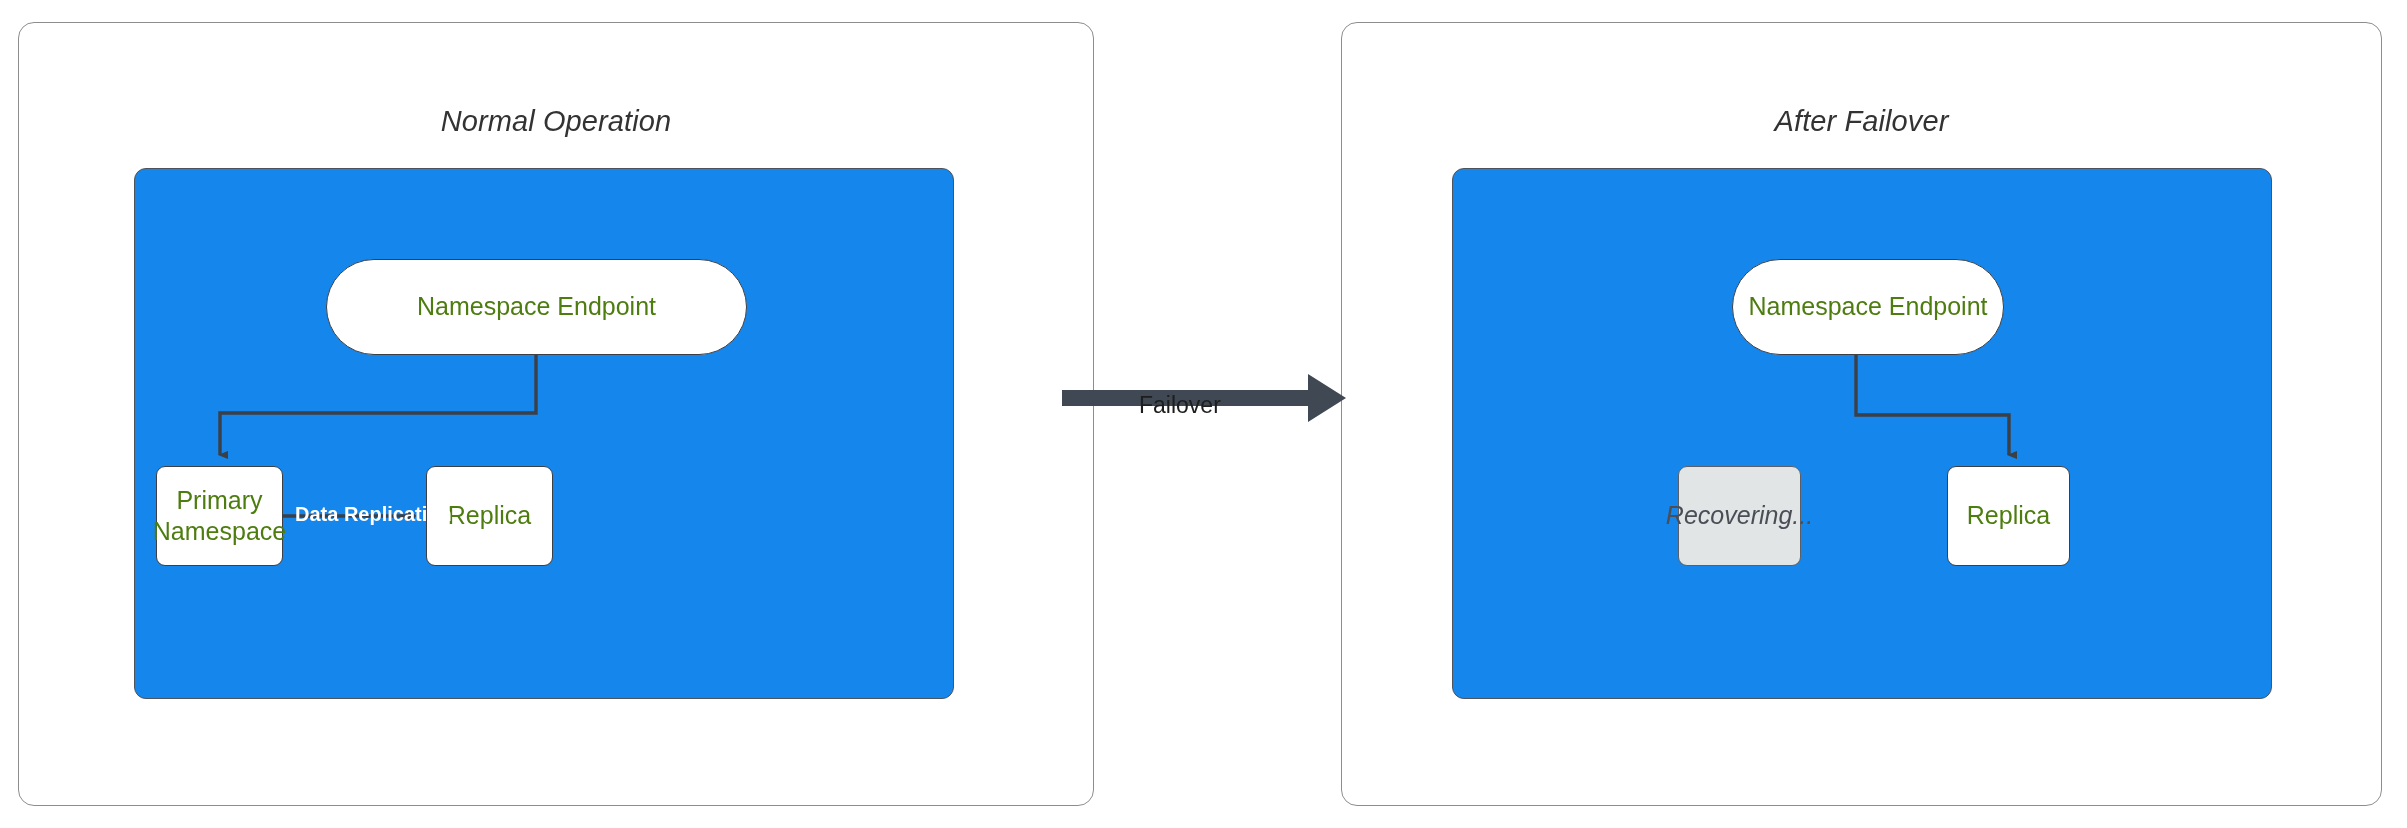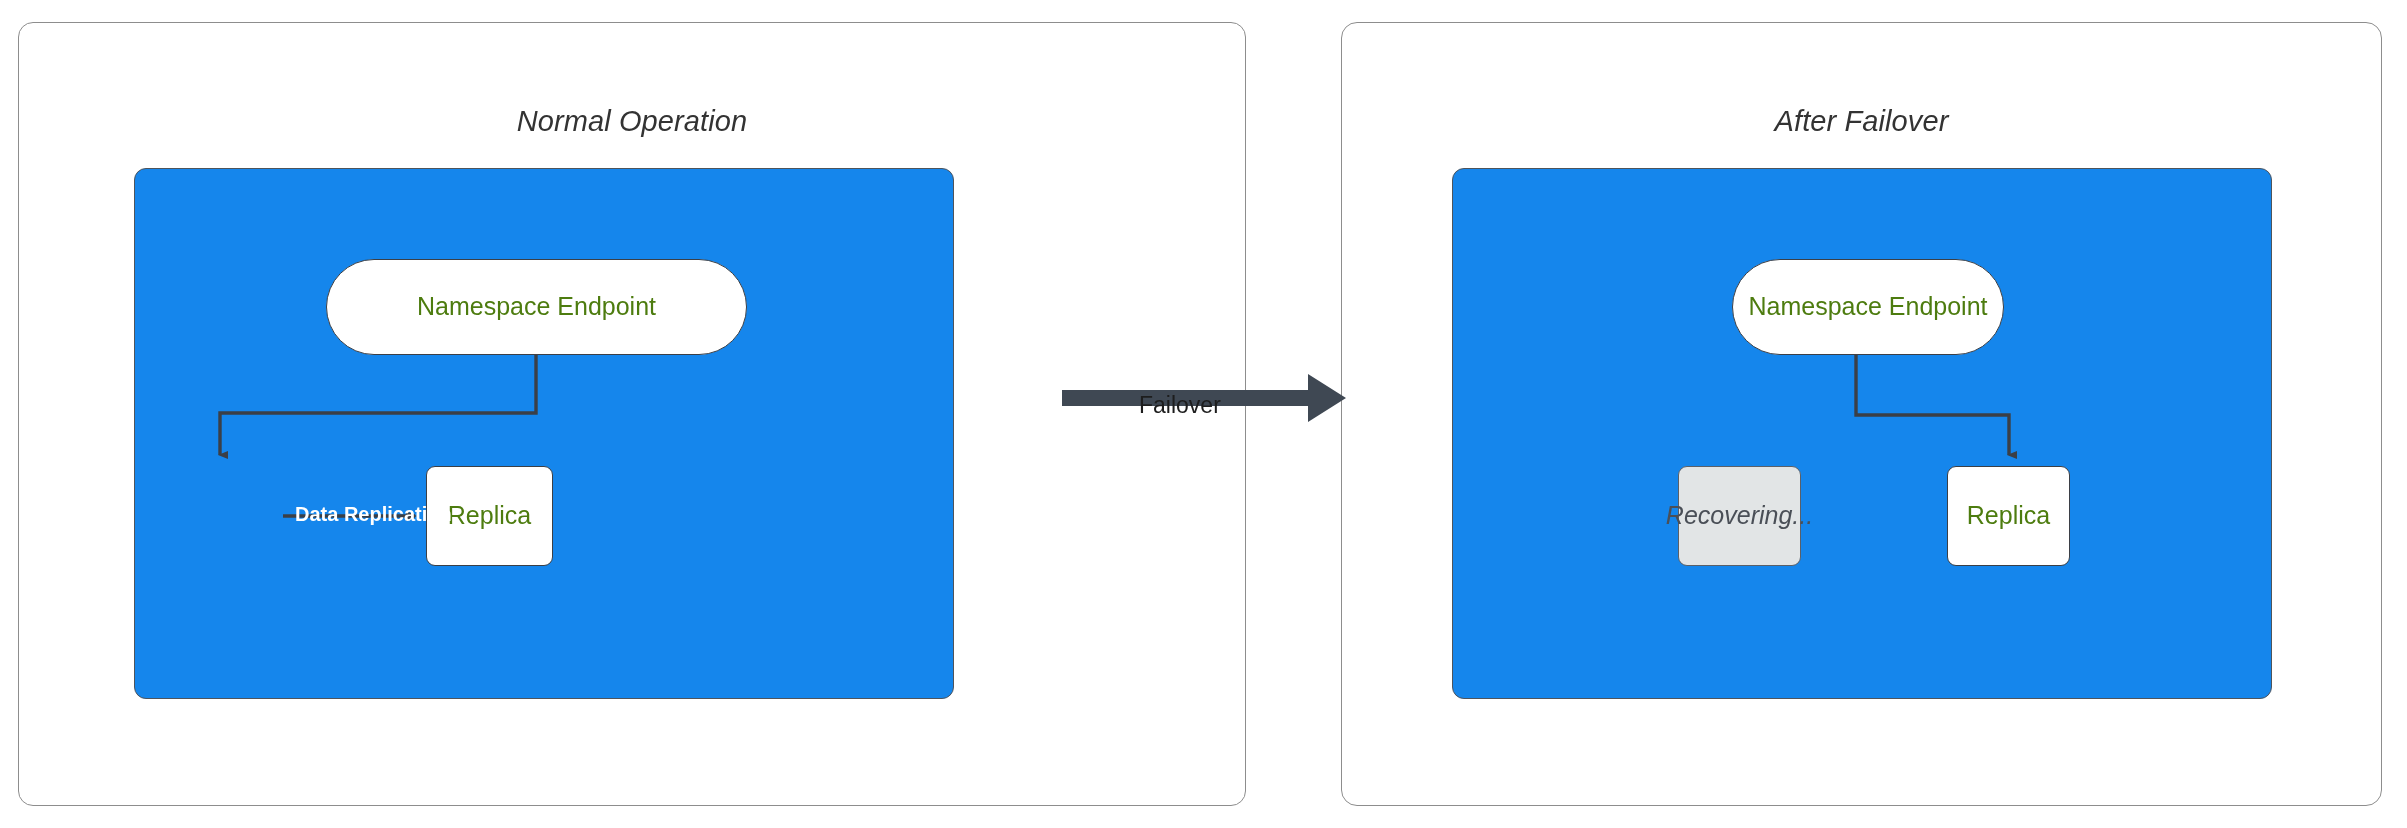--- a/index.html
+++ b/index.html
@@ -15,21 +15,21 @@
     font-family: "Liberation Sans", sans-serif;
   }
 
   .panel {
     position: absolute;
     background: #ffffff;
     border: 1.6px solid #8d8d8d;
     border-radius: 16px;
     box-sizing: border-box;
   }
-  #panel-normal  { left: 18px;   top: 22px; width: 1228px; height: 784px; border-radius: 15px; }
+  #panel-normal  { left: 18px;   top: 22px; width: 1076px; height: 784px; }
   #panel-failover{ left: 1341px; top: 22px; width: 1041px; height: 784px; padding-left: 37px; }
 
   .panel-title {
     position: absolute;
     top: 82px;
     left: 0;
     width: 100%;
     text-align: center;
     font-style: italic;
     font-size: 29px;
@@ -149,20 +149,26 @@
 
     <path class="edge-path" d="M264,493 L396,493" marker-end="url(#ah-normal-right)"></path>
   </svg>
 
   <div class="edge-label" id="label-data-replication">Data Replication</div>
 
   <div class="node pill" id="node-endpoint-left">
     <span>Namespace Endpoint</span>
   </div>
 
+  <div class="node rect" id="node-primary-left">
+    <span>
+      <span>Primary</span><br>
+      <span>Namespace</span>
+    </span>
+  </div>
 
   <div class="node rect" id="node-replica-left">
     <span>Replica</span>
   </div>
 </div>
 
 <svg class="failover-arrow" viewBox="0 0 284 80">
   <path d="M0,32 L246,32 L246,16 L284,40 L246,64 L246,48 L0,48 Z" fill="#3f4853"></path>
 </svg>
 <div id="label-failover">Failover</div>

